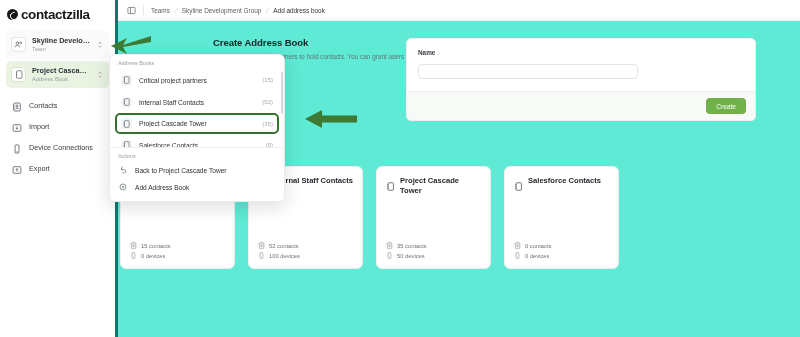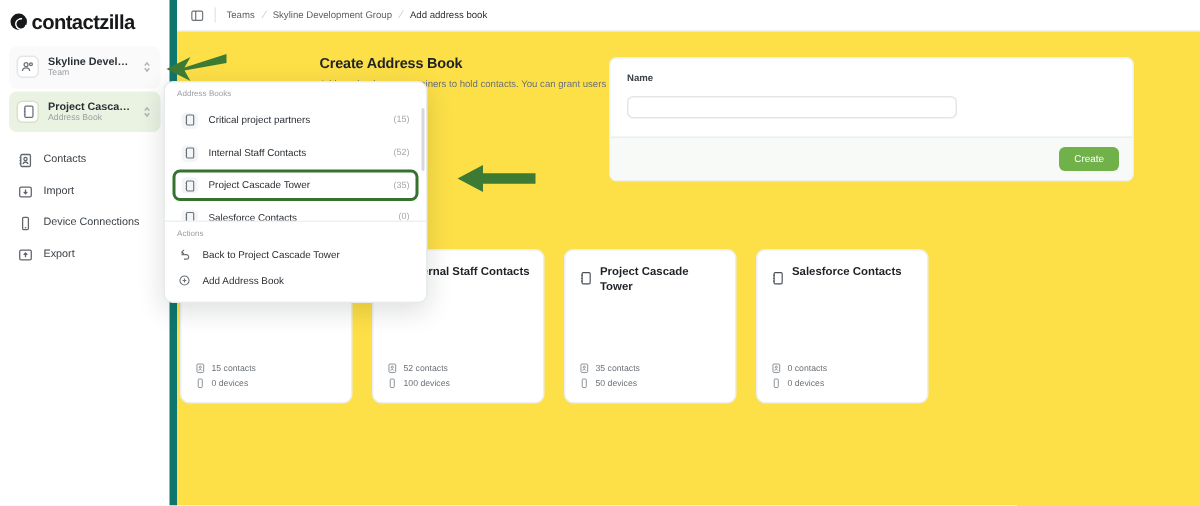--- a/index.html
+++ b/index.html
@@ -10,21 +10,21 @@
     overflow: hidden;
     color: #1f2328;
   }
   #app { position: relative; width: 800px; height: 337px; background:#fff; }
 
   
   #sidebar {
     position: absolute; left: 0; top: 0;
     width: 118px; height: 337px;
     background: #ffffff;
-    border-right: 5px solid #0f766e;
+    border-right: 3px solid #0f766e;
     padding: 0;
   }
   .logo-row {
     display: flex; align-items: center; gap: 3px;
     padding: 7px 0 7px 7px;
   }
   .logo-mark {
     width: 11px; height: 11px; border-radius: 50%;
     background: #17181a; position: relative; flex: none;
   }
@@ -81,21 +81,21 @@
     display: flex; align-items: center; gap: 7px; padding-left: 9px;
   }
   .panel-ico { width: 9px; height: 9px; color:#6b7177; display:flex;}
   .vdiv { width:1px; height:10px; background:#e6e8ea; }
   .crumbs { display:flex; align-items:center; gap:5px; }
   .crumb { font-size: 6.4px; color: #5c6167; }
   .crumb.last { color:#2b3036; }
   .crumb-sep { font-size: 7px; color:#c8cccf; transform: skewX(-18deg); }
 
   
-  #main { position:absolute; left:118px; top:21px; right:0; bottom:0; background:#fde047; }
+  #main { position:absolute; left:118px; top:21px; right:0; bottom:0; background:#5eead4; }
 
   .page-title {
     position:absolute; left: 95px; top: 16px;
     font-size: 9.6px; font-weight: 700; color:#1f2328; letter-spacing:-0.1px;
   }
   .page-desc {
     position:absolute; left: 95px; top: 31px; width: 270px;
     font-size: 6.4px; color:#6b7177; line-height: 1.62;
   }
 

